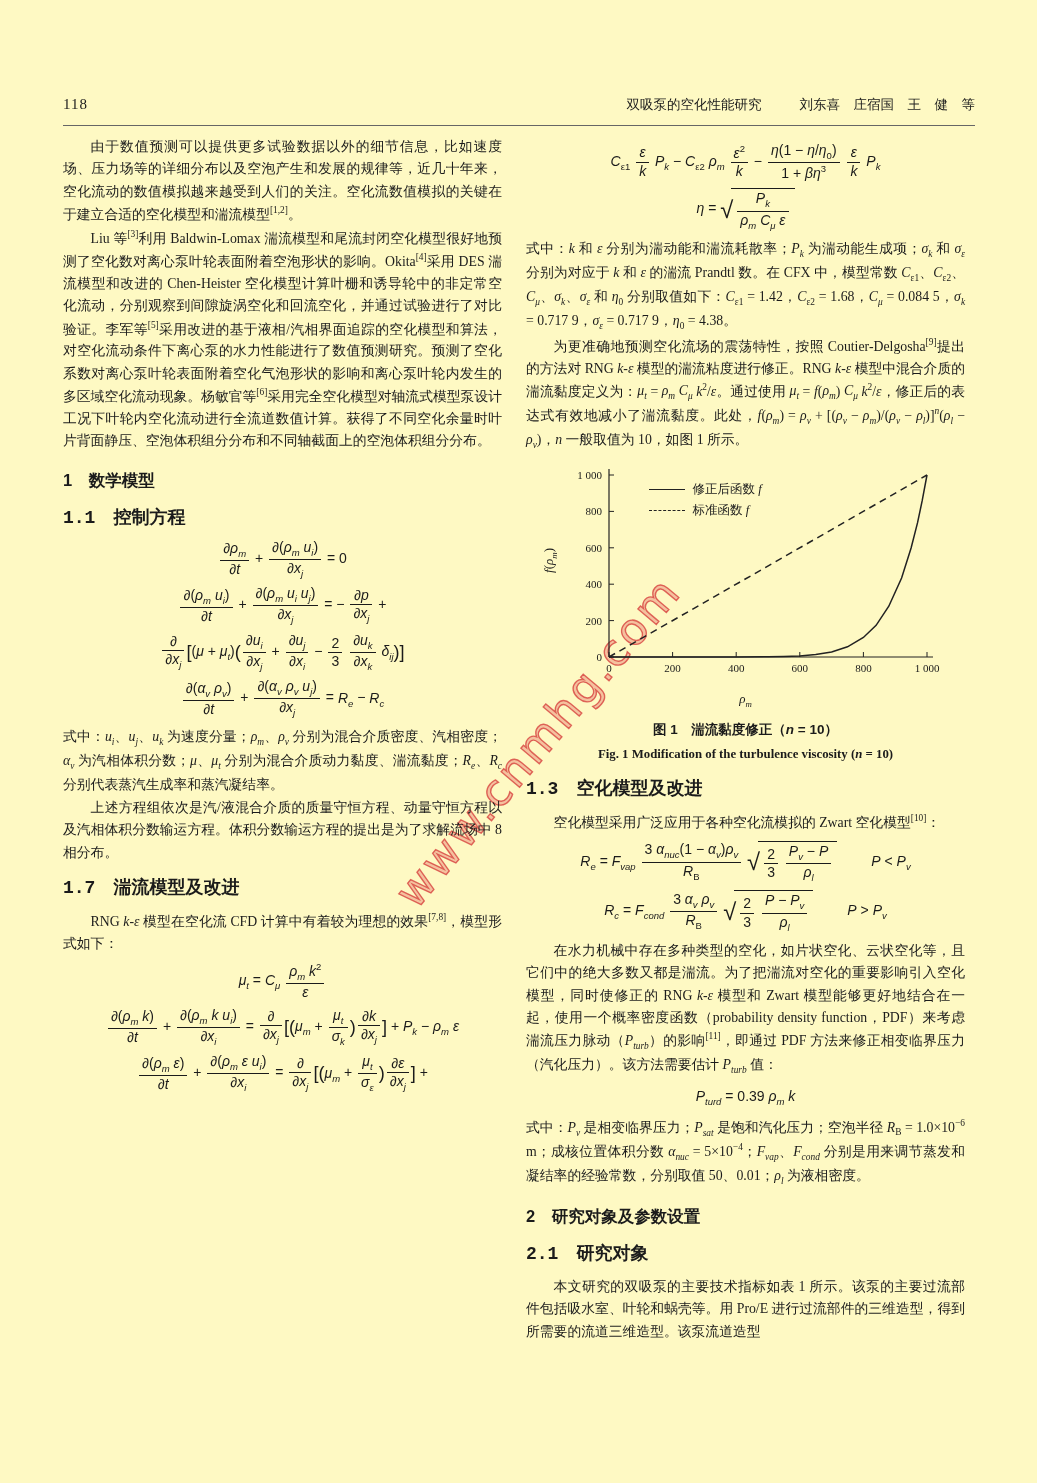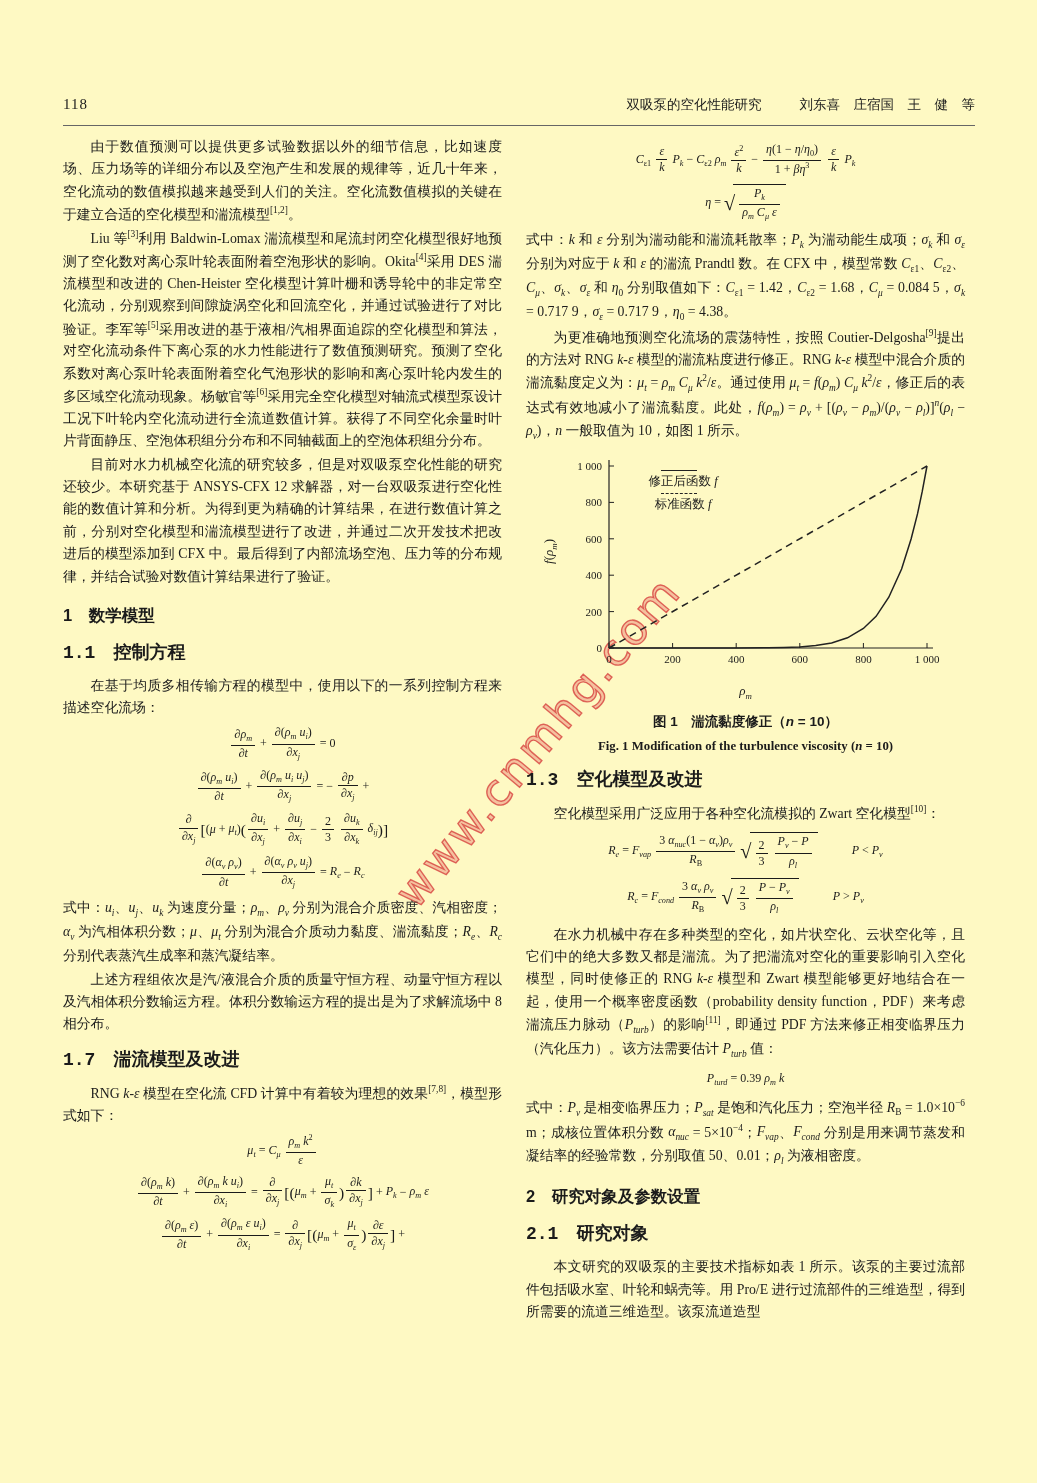--- a/index.html
+++ b/index.html
@@ -15,34 +15,34 @@
     border-bottom:1px solid #666; padding-bottom:9px;
   }
   .page-num { font-size:15px; letter-spacing:1px; }
   .header-right { display:flex; gap:38px; font-size:13.5px; }
   .columns { position:absolute; top:136px; left:63px; width:912px; display:flex; gap:24px; }
   .col { width:439px; }
   .col p { margin:0 0 1px; text-indent:2em; text-align:justify; }
   .col p.noindent { text-indent:0; }
   h1.sec { font-family:"Liberation Sans", sans-serif; font-size:16.5px; font-weight:bold; margin:14px 0 10px; }
   h2.sub { font-family:Liberation Mono, monospace; font-size:18px; font-weight:bold; margin:10px 0 7px; }
-  .eq { text-align:center; font-family:Liberation Serif, serif; font-size:12px; margin:7px 0; text-indent:0 !important; }
+  .eq { text-align:center; font-family:Liberation Sans, sans-serif; font-size:14px; margin:7px 0; text-indent:0 !important; }
   .frac { display:inline-block; vertical-align:middle; text-align:center; margin:0 2px; line-height:1.1; }
   .frac > .n { display:block; padding:0 3px 1px; border-bottom:1px solid #1b1b1b; }
   .frac > .d { display:block; padding:1px 3px 0; }
   sub, sup { font-size:0.68em; }
   .big { font-size:1.3em; vertical-align:middle; }
   .sqrt { display:inline-flex; align-items:center; vertical-align:middle; }
   .sqrt::before { content:'√'; font-size:1.7em; line-height:1; margin-right:-2px; }
   .rad { border-top:1px solid #1b1b1b; display:inline-block; padding:2px 4px 0; }
   .cond { margin-left:34px; }
   .figure { margin:10px auto 6px; width:402px; position:relative; }
   .fig-plot { position:relative; width:402px; }
   .fig-legend { position:absolute; left:104px; top:16px; font-size:12.5px; line-height:1.7; }
-  .legend-row { display:flex; align-items:center;flex-direction:column; }
+  .legend-row { display:flex; align-items:center; }
   .ls { display:inline-block; width:36px; height:0; border-top:1.5px solid #222; margin-right:8px; }
   .ls.dashed { border-top-style:dashed; }
   .y-axis-label { position:absolute; left:-8px; top:86px; transform:rotate(-90deg); font-size:13px; }
   .x-axis-label { text-align:center; font-size:13px; margin-top:-4px; }
   .fig-cap-cn { text-align:center; font-family:"Liberation Sans", sans-serif; font-weight:bold; font-size:13.5px; margin-top:8px; }
   .fig-cap-en { text-align:center; font-weight:bold; font-size:12.8px; margin-top:3px; }
   .tick { font-size:11px; font-family:"Liberation Serif", serif; fill:#1b1b1b; }
   .watermark {
     position:absolute; left:330px; top:706px; transform:rotate(-50deg); transform-origin:50% 50%;
     font-family:"DejaVu Sans", sans-serif; font-size:44px; letter-spacing:3px;
@@ -63,25 +63,23 @@
     </span>
   </div>
 
   <div class="watermark">www.cnmhg.com</div>
 
   <div class="columns">
 
     <div class="col">
       <p>由于数值预测可以提供更多试验数据以外的细节信息，比如速度场、压力场等的详细分布以及空泡产生和发展的规律等，近几十年来，空化流动的数值模拟越来越受到人们的关注。空化流数值模拟的关键在于建立合适的空化模型和湍流模型<sup>[1,2]</sup>。</p>
       <p>Liu 等<sup>[3]</sup>利用 Baldwin-Lomax 湍流模型和尾流封闭空化模型很好地预测了空化数对离心泵叶轮表面附着空泡形状的影响。Okita<sup>[4]</sup>采用 DES 湍流模型和改进的 Chen-Heister 空化模型计算叶栅和诱导轮中的非定常空化流动，分别观察到间隙旋涡空化和回流空化，并通过试验进行了对比验证。李军等<sup>[5]</sup>采用改进的基于液相/汽相界面追踪的空化模型和算法，对空化流动条件下离心泵的水力性能进行了数值预测研究。预测了空化系数对离心泵叶轮表面附着空化气泡形状的影响和离心泵叶轮内发生的多区域空化流动现象。杨敏官等<sup>[6]</sup>采用完全空化模型对轴流式模型泵设计工况下叶轮内空化流动进行全流道数值计算。获得了不同空化余量时叶片背面静压、空泡体积组分分布和不同轴截面上的空泡体积组分分布。</p>
-      <p>目前对水力机械空化流的研究较多，但是对双吸泵空化性能的研究还较少。本研究基于 ANSYS-CFX 12 求解器，对一台双吸泵进行空化性能的数值计算和分析。为得到更为精确的计算结果，在进行数值计算之前，分别对空化模型和湍流模型进行了改进，并通过二次开发技术把改进后的模型添加到 CFX 中。最后得到了内部流场空泡、压力等的分布规律，并结合试验对数值计算结果进行了验证。</p>
 
       <h1 class="sec">1　数学模型</h1>
       <h2 class="sub">1.1　控制方程</h2>
-      <p>在基于均质多相传输方程的模型中，使用以下的一系列控制方程来描述空化流场：</p>
 
       <div class="eq"><span class="frac"><span class="n">∂<i>ρ<sub>m</sub></i></span><span class="d">∂<i>t</i></span></span> + <span class="frac"><span class="n">∂(<i>ρ<sub>m</sub> u<sub>i</sub></i>)</span><span class="d">∂<i>x<sub>j</sub></i></span></span> = 0</div>
       <div class="eq"><span class="frac"><span class="n">∂(<i>ρ<sub>m</sub> u<sub>i</sub></i>)</span><span class="d">∂<i>t</i></span></span> + <span class="frac"><span class="n">∂(<i>ρ<sub>m</sub> u<sub>i</sub> u<sub>j</sub></i>)</span><span class="d">∂<i>x<sub>j</sub></i></span></span> = − <span class="frac"><span class="n">∂<i>p</i></span><span class="d">∂<i>x<sub>j</sub></i></span></span> +</div>
       <div class="eq"><span class="frac"><span class="n">∂</span><span class="d">∂<i>x<sub>j</sub></i></span></span><span class="big">[</span>(<i>μ</i> + <i>μ<sub>t</sub></i>)<span class="big">(</span><span class="frac"><span class="n">∂<i>u<sub>i</sub></i></span><span class="d">∂<i>x<sub>j</sub></i></span></span> + <span class="frac"><span class="n">∂<i>u<sub>j</sub></i></span><span class="d">∂<i>x<sub>i</sub></i></span></span> − <span class="frac"><span class="n">2</span><span class="d">3</span></span> <span class="frac"><span class="n">∂<i>u<sub>k</sub></i></span><span class="d">∂<i>x<sub>k</sub></i></span></span> <i>δ<sub>ij</sub></i><span class="big">)</span><span class="big">]</span></div>
       <div class="eq"><span class="frac"><span class="n">∂(<i>α<sub>v</sub> ρ<sub>v</sub></i>)</span><span class="d">∂<i>t</i></span></span> + <span class="frac"><span class="n">∂(<i>α<sub>v</sub> ρ<sub>v</sub> u<sub>j</sub></i>)</span><span class="d">∂<i>x<sub>j</sub></i></span></span> = <i>R<sub>e</sub></i> − <i>R<sub>c</sub></i></div>
 
       <p class="noindent">式中：<i>u<sub>i</sub></i>、<i>u<sub>j</sub></i>、<i>u<sub>k</sub></i> 为速度分量；<i>ρ<sub>m</sub></i>、<i>ρ<sub>v</sub></i> 分别为混合介质密度、汽相密度；<i>α<sub>v</sub></i> 为汽相体积分数；<i>μ</i>、<i>μ<sub>t</sub></i> 分别为混合介质动力黏度、湍流黏度；<i>R<sub>e</sub></i>、<i>R<sub>c</sub></i> 分别代表蒸汽生成率和蒸汽凝结率。</p>
       <p>上述方程组依次是汽/液混合介质的质量守恒方程、动量守恒方程以及汽相体积分数输运方程。体积分数输运方程的提出是为了求解流场中 8 相分布。</p>
 
       <h2 class="sub">1.7　湍流模型及改进</h2>

